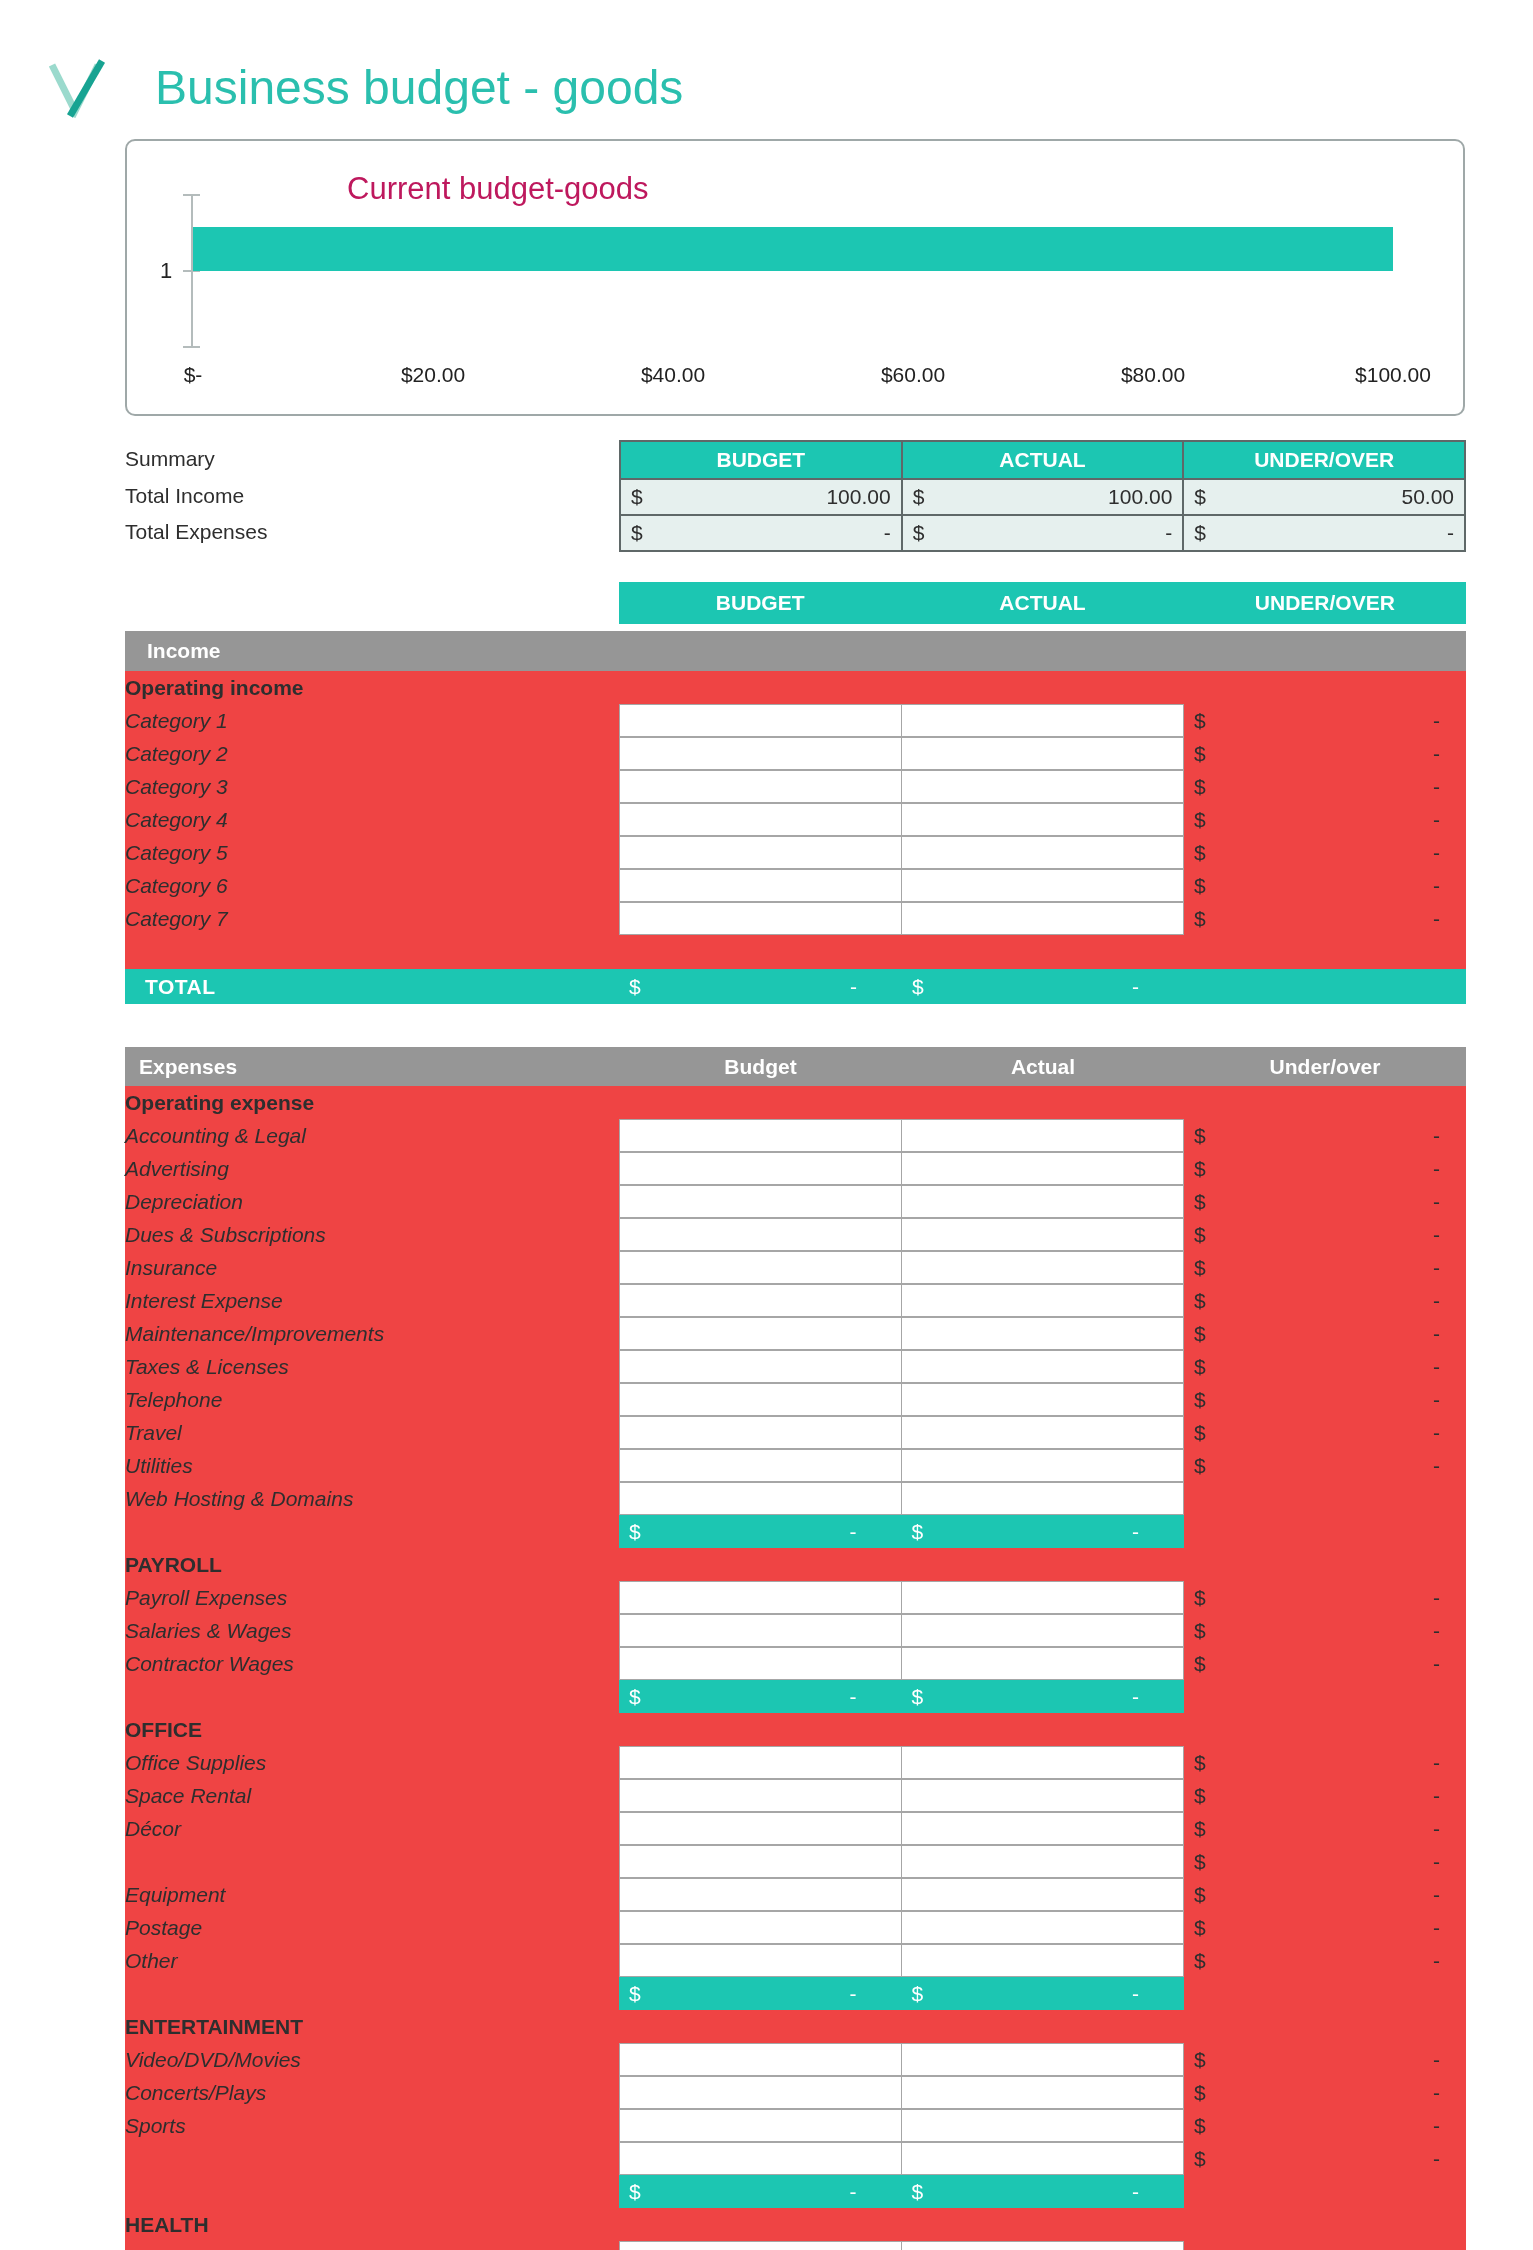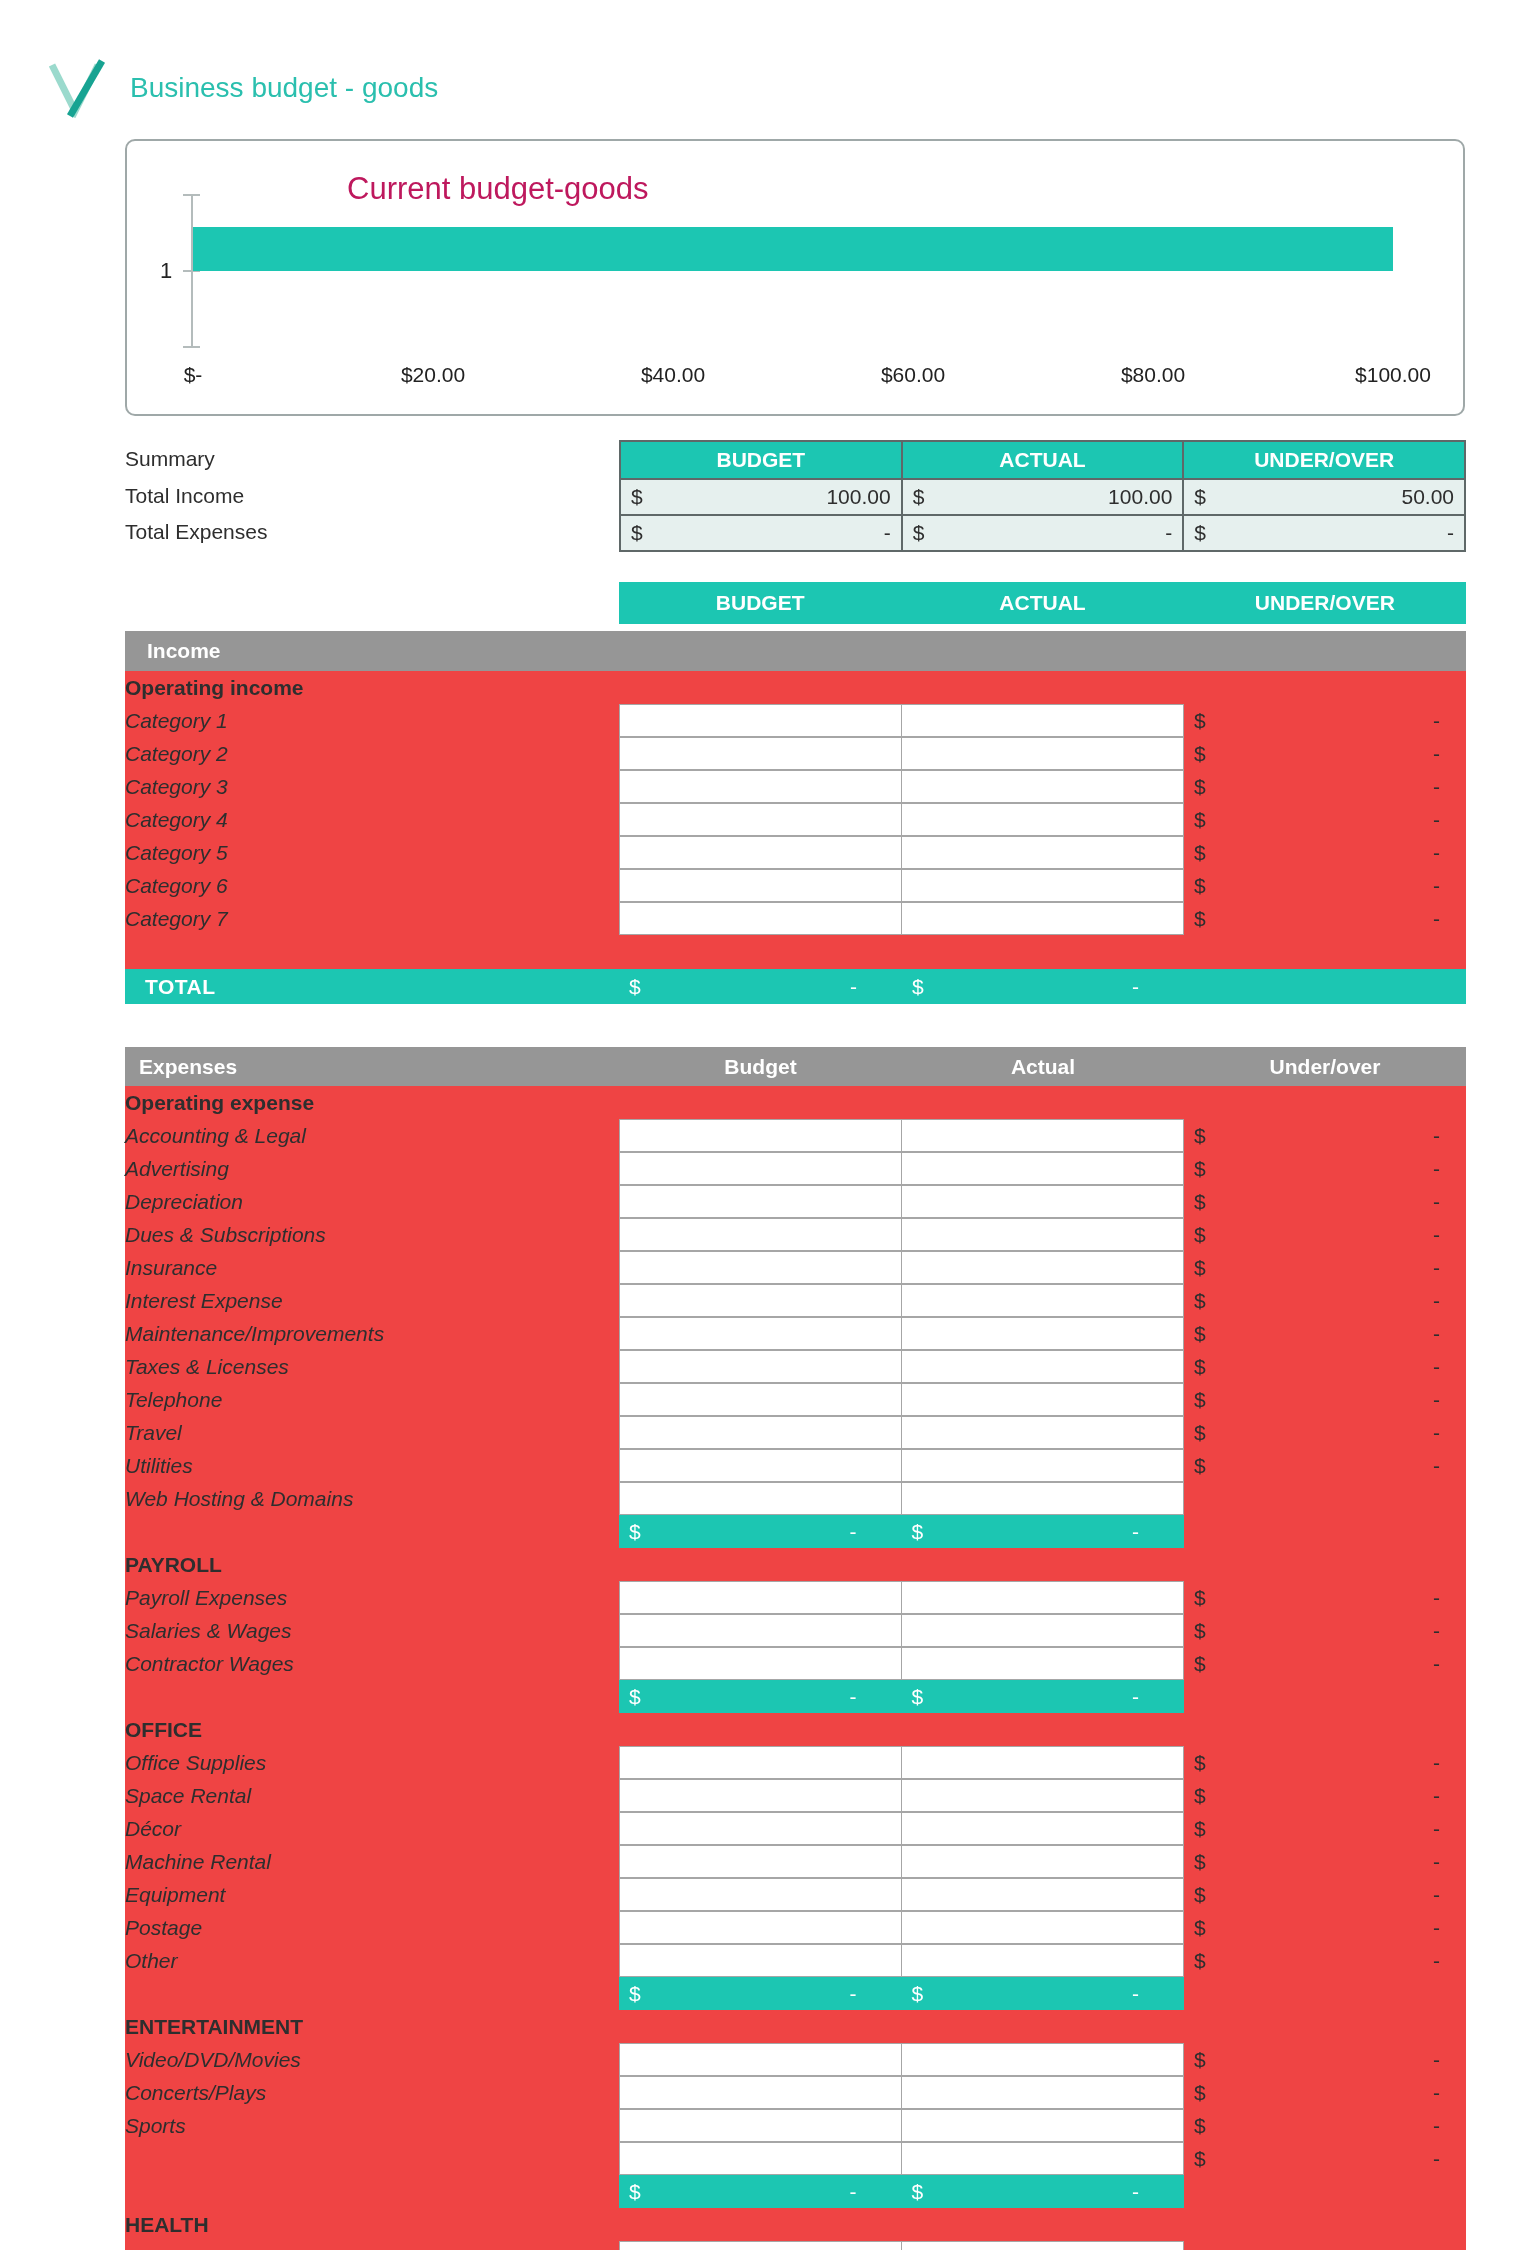--- a/index.html
+++ b/index.html
@@ -2,21 +2,21 @@
 <html><head>
 <meta charset="utf-8">
 <style>
   html,body{margin:0;padding:0;background:#fff;}
   .page{position:relative;width:1533px;height:2250px;overflow:hidden;background:#fff;
         font-family:"Liberation Sans","DejaVu Sans",sans-serif;color:#2e2e2e;}
 
   
   .hdr{padding-top:56px;margin-left:44px;display:flex;align-items:center;gap:16px;height:64px;}
   .logo{width:70px;height:60px;flex:0 0 auto;}
-  .page-title{font-size:28px;font-weight:400;color:#2abfae;line-height:1;}
+  .page-title{font-size:48px;font-weight:400;color:#2abfae;line-height:1;margin-left:25px;}
 
   
   .chart-card{position:relative;margin:19px 0 0 125px;width:1340px;height:277px;box-sizing:border-box;
               border:2px solid #9fa8a8;border-radius:10px;background:#fff;}
   .chart-title{position:absolute;top:30px;left:0;width:100%;box-sizing:border-box;padding-left:220px;
                text-align:left;font-size:31px;color:#be185d;}
   .y-axis{position:absolute;left:64px;top:54px;width:2px;height:152px;background:#b4bcbc;}
   .tick{position:absolute;left:56px;width:17px;height:2px;background:#b4bcbc;}
   .tick.t0{top:53px;}.tick.t1{top:129px;}.tick.t2{top:205px;}
   .cat-label{position:absolute;left:24px;top:117px;width:30px;text-align:center;font-size:22px;color:#222;}
@@ -484,21 +484,20 @@
         <div class="cells">
           <div class="half"></div>
           <div class="half"></div>
         </div>
         <div class="under">
           <span>$</span>
           <span>-</span>
         </div>
       </div>
       <div class="row">
-        <div class="row-label">Machine Rental</div>
         <div class="cells">
           <div class="half"></div>
           <div class="half"></div>
         </div>
         <div class="under">
           <span>$</span>
           <span>-</span>
         </div>
       </div>
       <div class="row">

